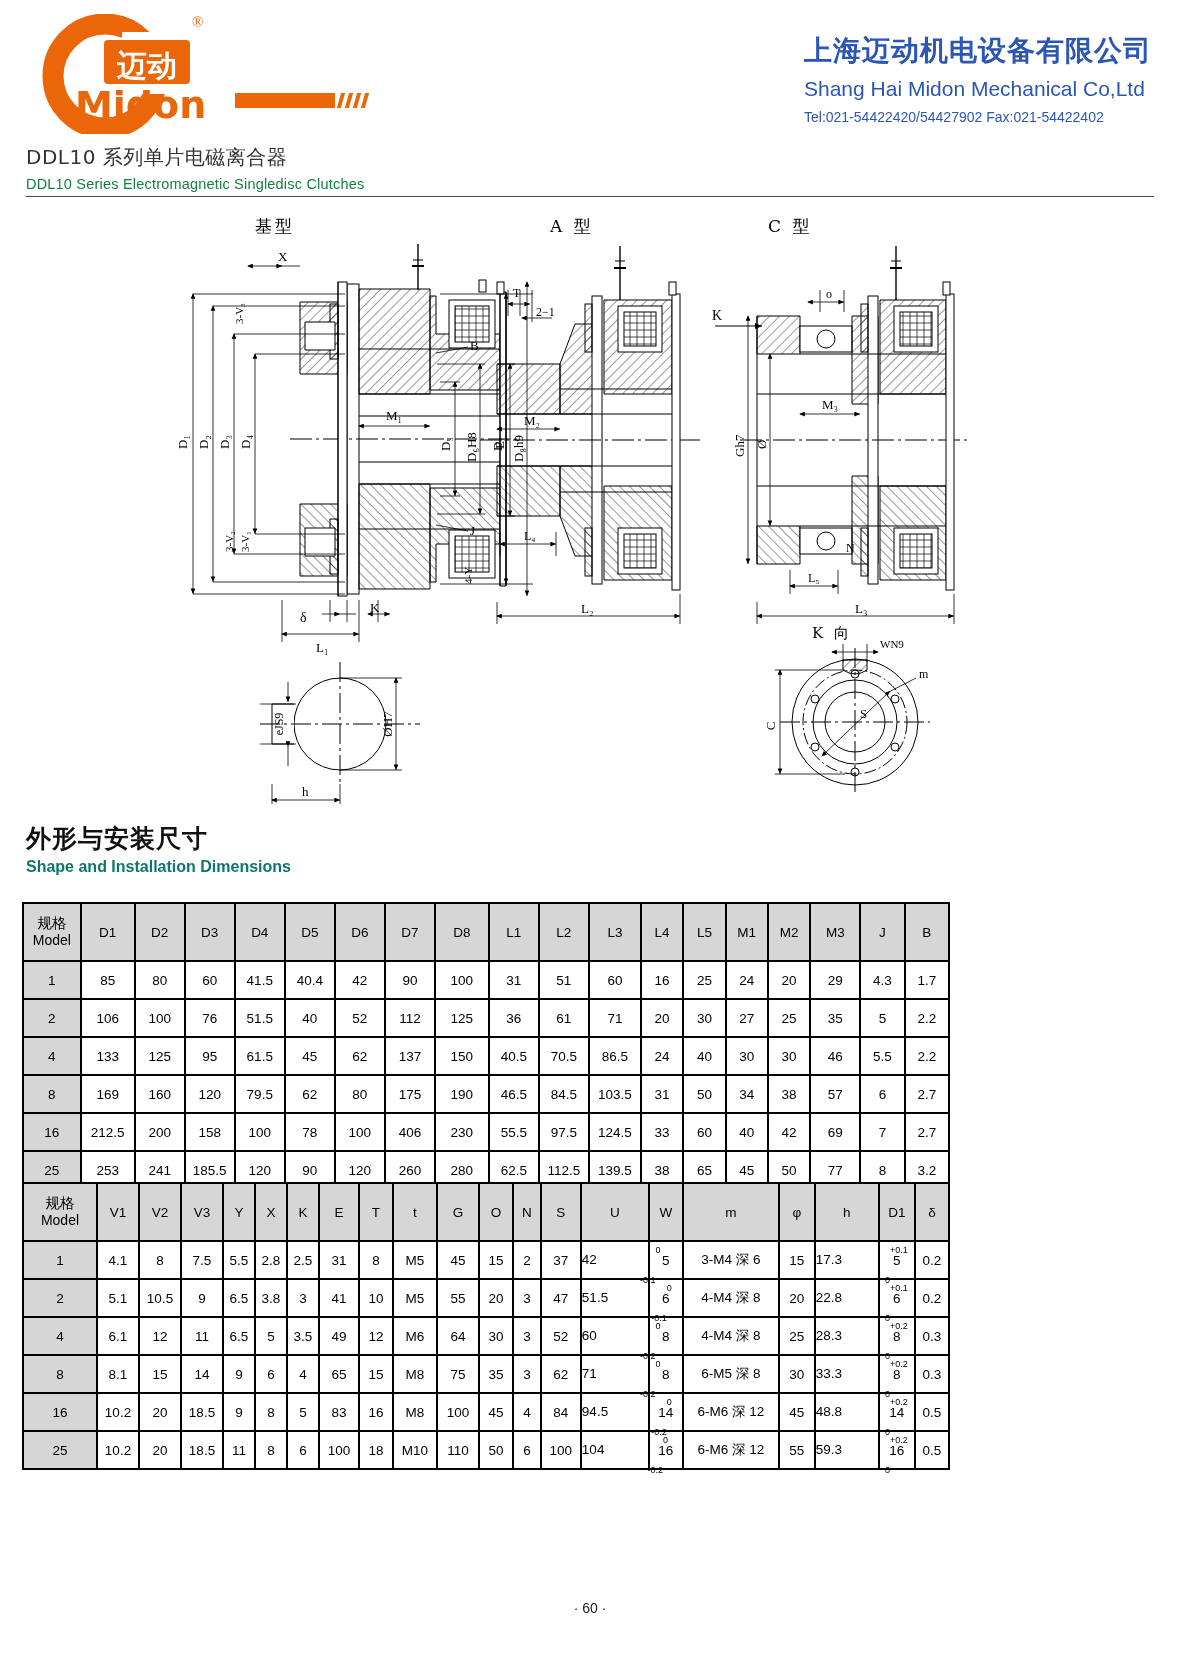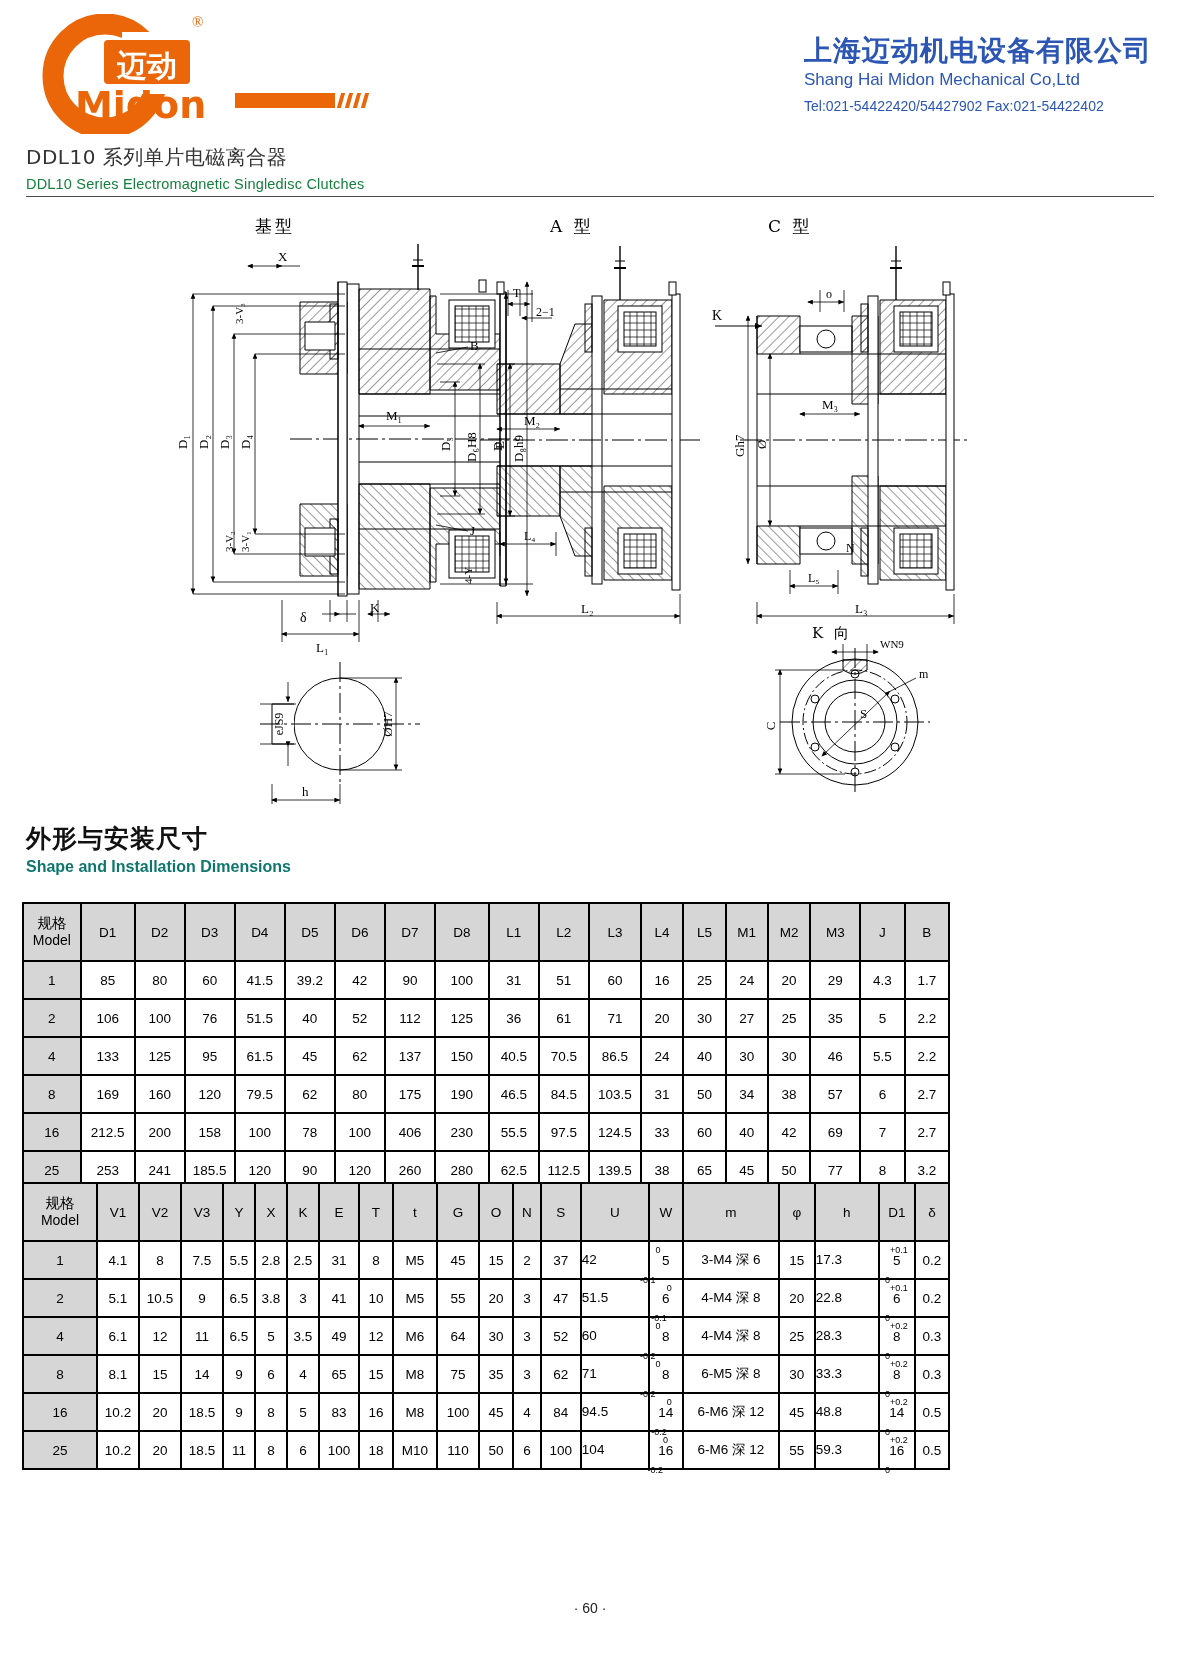--- a/index.html
+++ b/index.html
@@ -15,21 +15,21 @@
 
   
   .header { position:relative; height:150px; }
   .logo-wrap { position:absolute; left:42px; top:14px; width:340px; height:120px; }
   .logo-reg { position:absolute; left:150px; top:0px; font-size:15px; color:#EB6608; font-family:"Liberation Serif",serif; }
   .logo-bars { position:absolute; left:193px; top:79px; width:100px; height:15px; background:#EB6608; }
   .logo-bar-dash { position:absolute; top:79px; width:4px; height:15px; background:#EB6608; transform:skewX(-16deg); }
 
   .company { position:absolute; right:28px; top:32px; }
   .company-cn { font-size:28px; font-weight:bold; color:#2B56B4; letter-spacing:1px; font-family:"DejaVu Sans",sans-serif; white-space:nowrap; }
-  .company-en { font-size:17px; color:#2B56B4; white-space:nowrap; }
+  .company-en { font-size:21px; color:#2B56B4; margin-top:7px; white-space:nowrap; }
   .company-tel { font-size:14px; color:#2B56B4; margin-top:8px; white-space:nowrap; }
 
   
   .doc-title-cn { position:absolute; left:26px; top:144px; font-size:20px; color:#333; font-family:"DejaVu Sans",sans-serif; letter-spacing:0.5px; }
   .doc-title-en { position:absolute; left:26px; top:176px; font-size:14.5px; color:#15803d; letter-spacing:0.2px; }
   .title-rule { position:absolute; left:26px; top:196px; width:1128px; height:1px; background:#4a4a4a; }
 
   
   .drawing { position:absolute; left:0; top:204px; width:1180px; height:600px; }
   .drawing svg { display:block; }
@@ -492,21 +492,21 @@
           <th>B</th>
         </tr>
       </thead>
     <tbody id="t1body">
         <tr>
           <td class="model-col">1</td>
           <td>85</td>
           <td>80</td>
           <td>60</td>
           <td>41.5</td>
-          <td>39.2</td>
+          <td>40.4</td>
           <td>42</td>
           <td>90</td>
           <td>100</td>
           <td>31</td>
           <td>51</td>
           <td>60</td>
           <td>16</td>
           <td>25</td>
           <td>24</td>
           <td>20</td>

